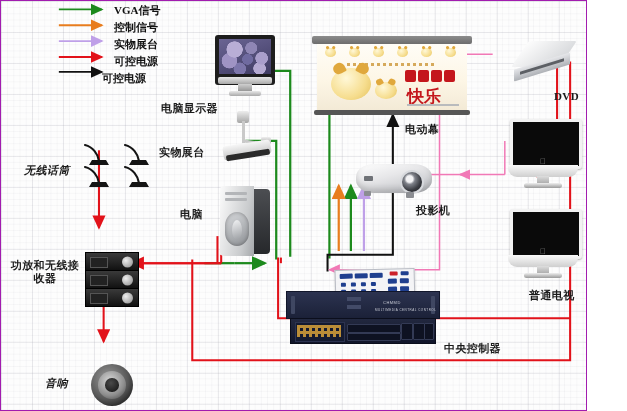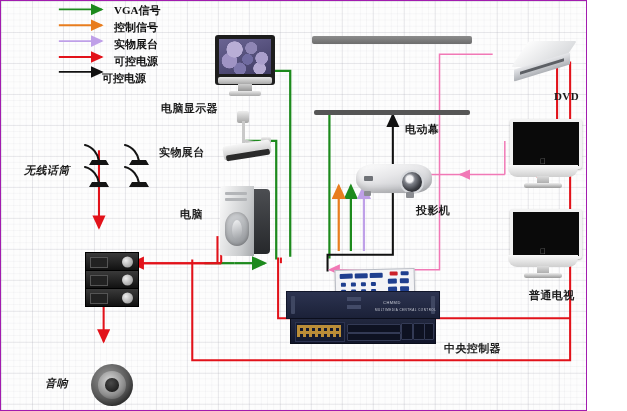--- a/index.html
+++ b/index.html
@@ -241,20 +241,40 @@
     <div class="mon-body" style="left:0;top:0;width:60px;height:50px;"></div>
     <div class="mon-screen" style="left:4px;top:4px;width:52px;height:35px;"></div>
     <div class="mon-base" style="left:3px;top:42px;width:54px;height:7px;border-radius:2px;"></div>
     <div class="mon-neck" style="left:23px;top:49px;width:14px;height:8px;"></div>
     <div class="mon-base" style="left:14px;top:56px;width:32px;height:5px;border-radius:2px;"></div>
   </div>
   <div class="lbl" style="left:160px;top:101px;font-size:11px;">电脑显示器</div>
 
   <div class="dev" style="left:311px;top:35px;width:160px;height:82px;">
     <div class="scr-frame" style="left:0;top:0;width:160px;height:8px;"></div>
+    <div class="scr-canvas" style="left:5px;top:8px;width:150px;height:66px;">
+      <div style="position:absolute;left:0;top:2px;width:100%;height:14px;">
+        <div class="ox" style="left:8px;top:2px;width:11px;height:9px;"></div>
+        <div class="ox" style="left:32px;top:2px;width:11px;height:9px;"></div>
+        <div class="ox" style="left:56px;top:2px;width:11px;height:9px;"></div>
+        <div class="ox" style="left:80px;top:2px;width:11px;height:9px;"></div>
+        <div class="ox" style="left:104px;top:2px;width:11px;height:9px;"></div>
+        <div class="ox" style="left:128px;top:2px;width:11px;height:9px;"></div>
+      </div>
+      <div style="position:absolute;left:30px;top:19px;width:90px;height:3px;
+           background:repeating-linear-gradient(to right,#c88f2a 0 3px,transparent 3px 6px);opacity:.75;"></div>
+      <div class="ox" style="left:14px;top:24px;width:40px;height:32px;"></div>
+      <div class="ox" style="left:58px;top:38px;width:22px;height:17px;"></div>
+      <div class="red-blk" style="left:88px;top:26px;width:11px;height:12px;"></div>
+      <div class="red-blk" style="left:101px;top:26px;width:11px;height:12px;"></div>
+      <div class="red-blk" style="left:114px;top:26px;width:11px;height:12px;"></div>
+      <div class="red-blk" style="left:127px;top:26px;width:11px;height:12px;"></div>
+      <div class="happy" style="left:90px;top:41px;font-size:17px;">快乐</div>
+      <div style="position:absolute;left:90px;top:60px;width:52px;height:2px;background:#b9bbbd;"></div>
+    </div>
     <div class="scr-frame" style="left:2px;top:74px;width:156px;height:5px;background:#555;"></div>
   </div>
   <div class="lbl" style="left:404px;top:122px;font-size:11px;">电动幕</div>
 
   <div class="dev" style="left:505px;top:38px;width:70px;height:45px;">
     <div class="dvd-top" style="left:14px;top:2px;width:48px;height:26px;"></div>
     <div class="dvd-front" style="left:8px;top:22px;width:56px;height:12px;"></div>
     <div class="dvd-slot" style="left:14px;top:26px;width:44px;height:3px;"></div>
   </div>
   <div class="lbl" style="left:553px;top:89px;font-size:11px;font-family:'Liberation Serif',serif;">DVD</div>
@@ -331,20 +351,22 @@
       </div>
     <div class="amp" style="left:0;top:18px;width:52px;height:17px;">
         <i class="disp"></i>
         <i class="knob"></i>
       </div>
     <div class="amp" style="left:0;top:36px;width:52px;height:17px;">
         <i class="disp"></i>
         <i class="knob"></i>
       </div>
   </div>
+  <div class="lbl c" style="left:6px;top:258px;width:76px;font-size:11px;">功放和无线接
+收器</div>
 
   <div class="spk" style="left:90px;top:363px;width:42px;height:42px;">
     <div class="c1"></div>
       <div class="c2"></div>
   </div>
   <div class="lbl" style="left:44px;top:376px;font-size:11px;font-style:italic;">音响</div>
 
   <div class="dev" style="left:285px;top:268px;width:152px;height:74px;">
 
     <div class="cc-pad" style="left:49px;top:0;width:78px;height:34px;">

